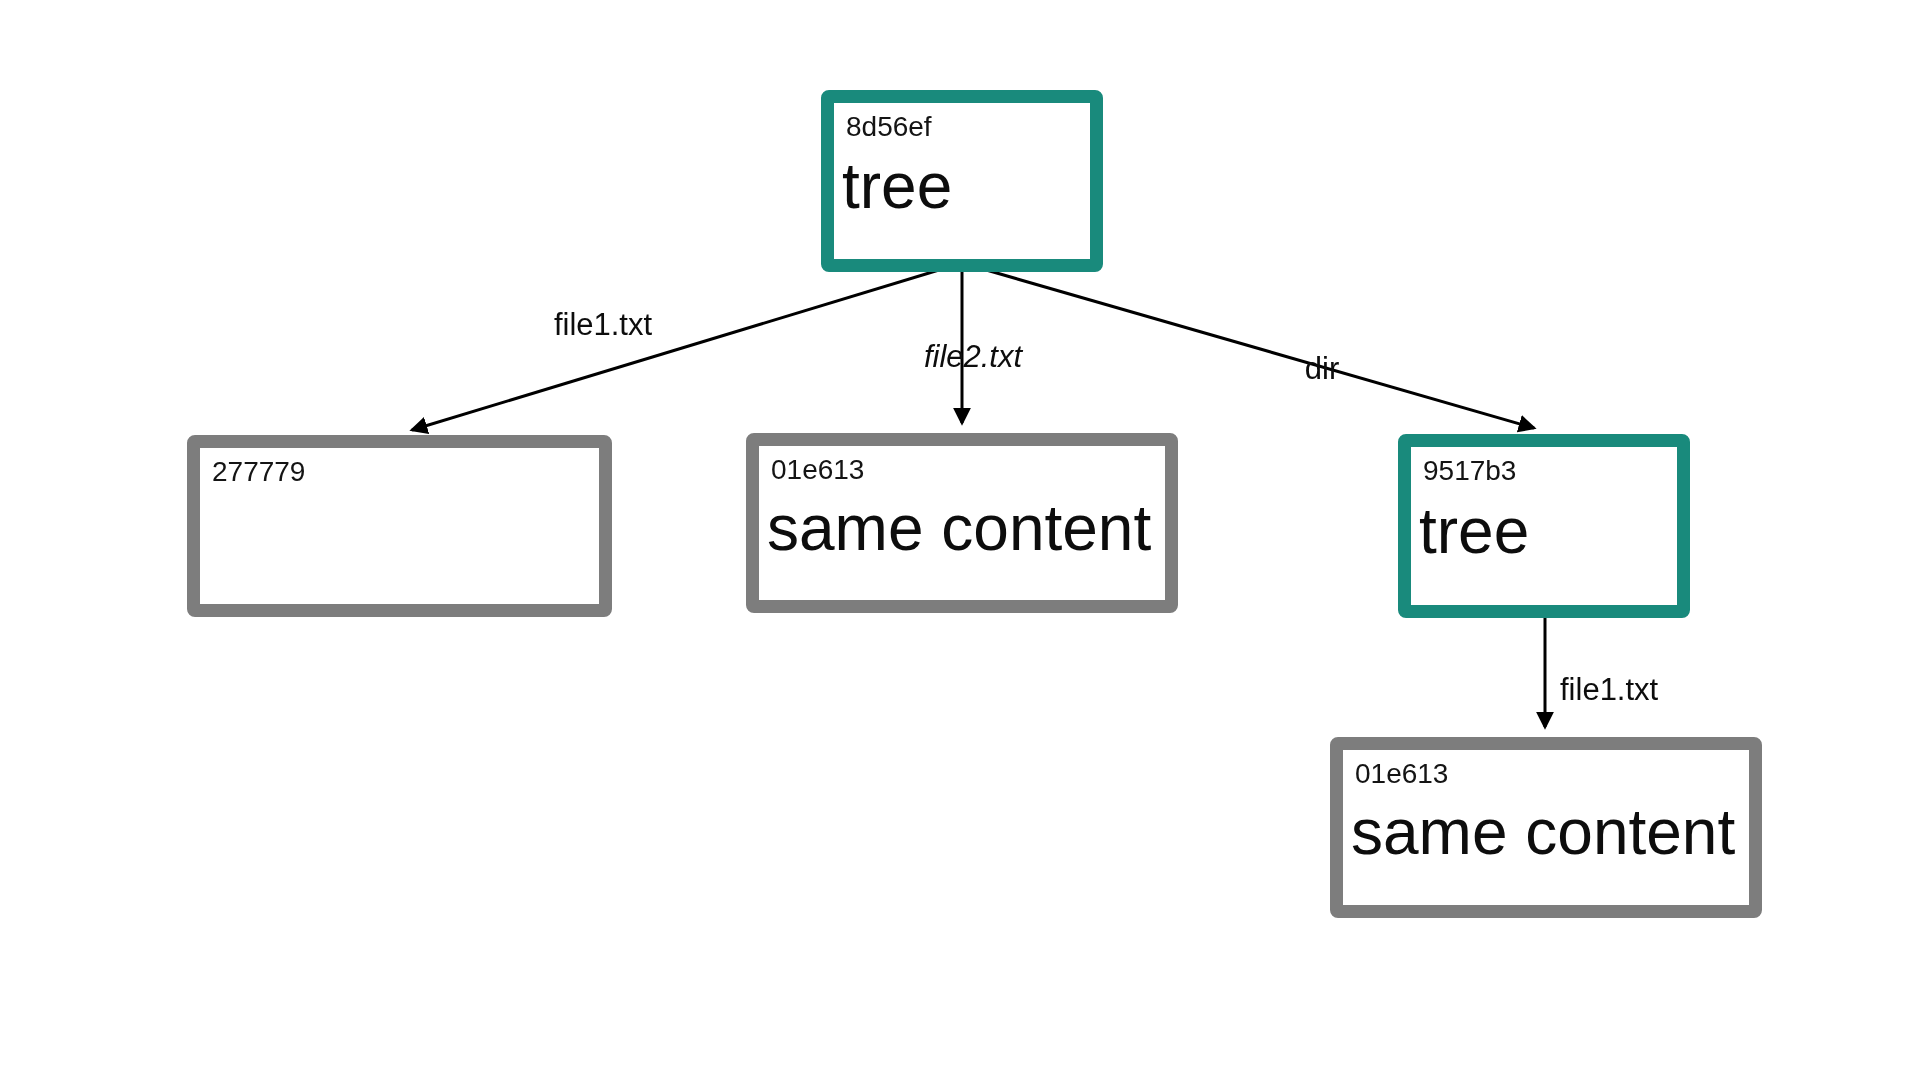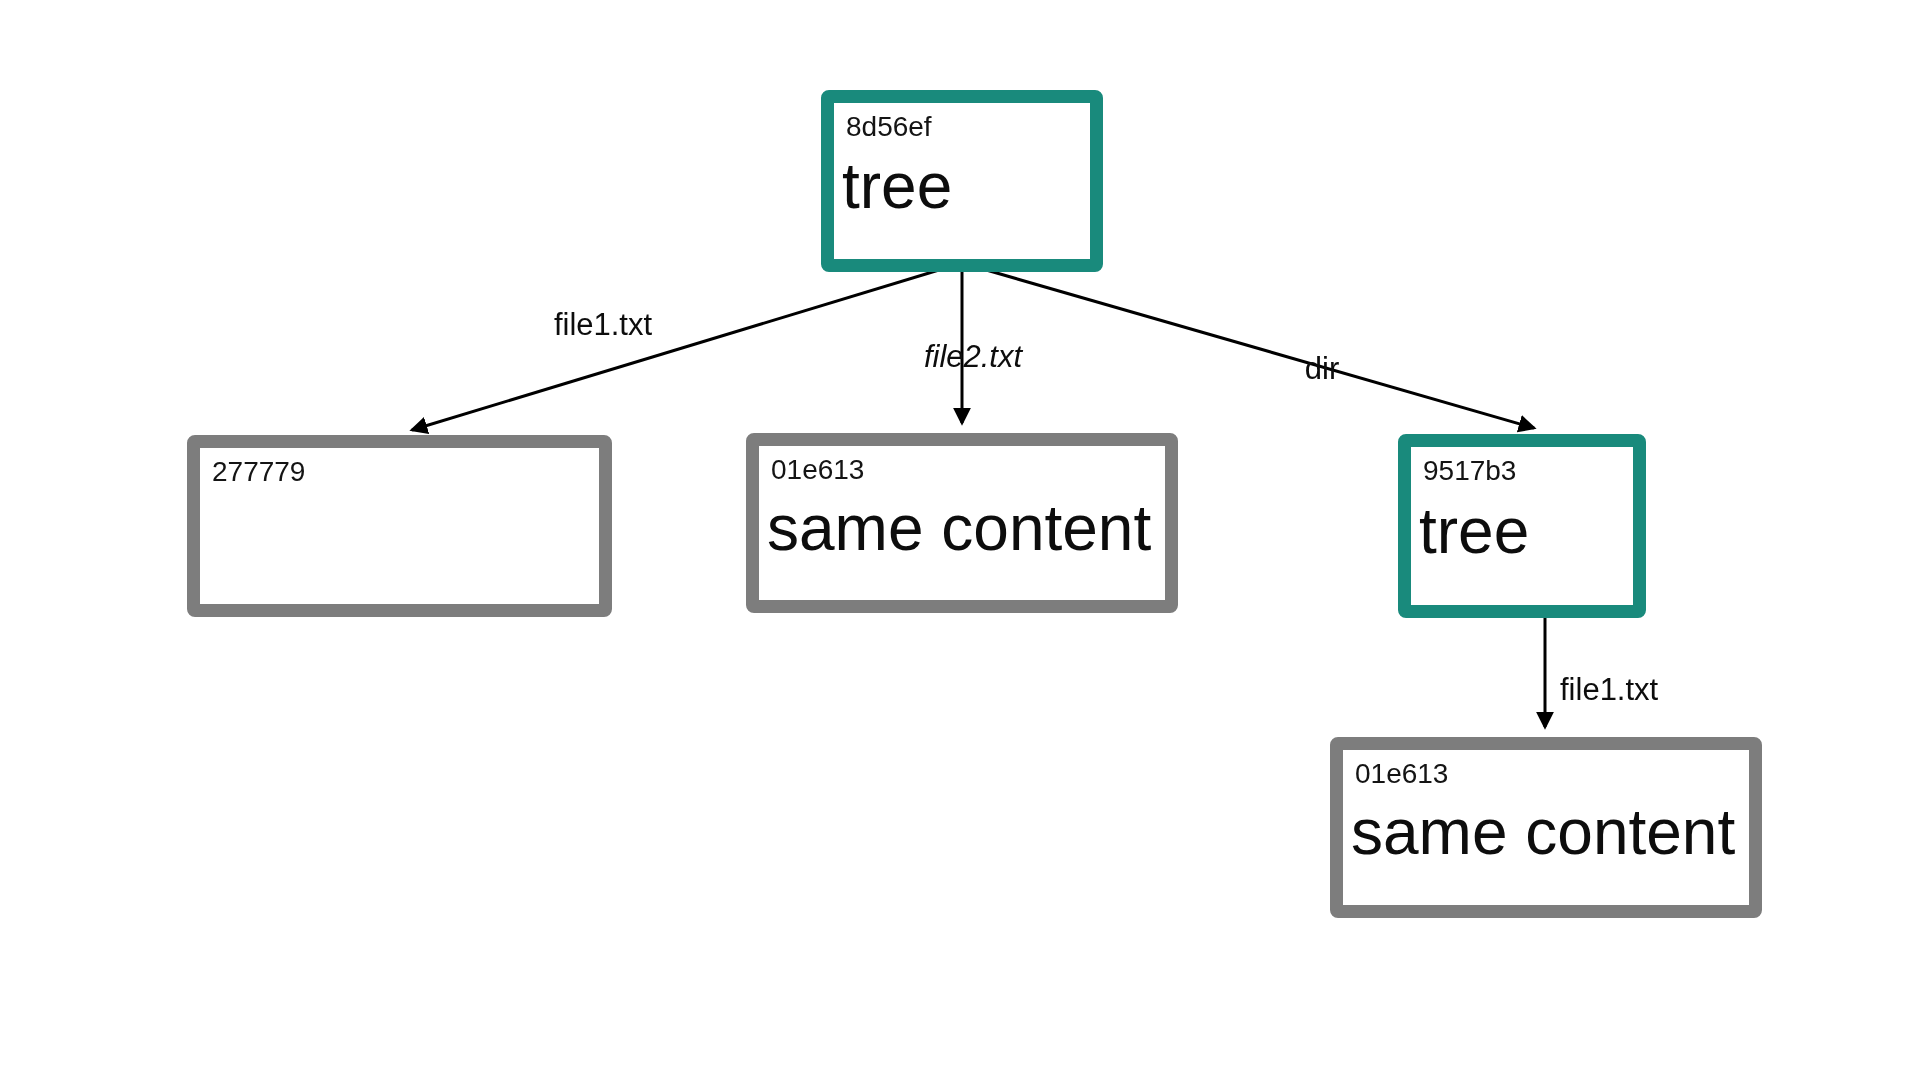--- a/index.html
+++ b/index.html
@@ -85,21 +85,21 @@
 
   <div class="node blob" style="left:187px; top:435px; width:425px; height:182px;">
     <span class="hash">277779</span>
   </div>
 
   <div class="node blob" style="left:746px; top:433px; width:432px; height:180px;">
     <span class="hash">01e613</span>
     <span class="label">same content</span>
   </div>
 
-  <div class="node tree" style="left:1398px; top:434px; width:248px; height:184px;">
+  <div class="node tree" style="left:1398px; top:434px; width:292px; height:184px;">
     <span class="hash">9517b3</span>
     <span class="label">tree</span>
   </div>
 
   <div class="node blob" style="left:1330px; top:737px; width:432px; height:181px;">
     <span class="hash">01e613</span>
     <span class="label">same content</span>
   </div>
 
   <div class="edge-label centered" style="left:603px; top:325px;">file1.txt</div>

